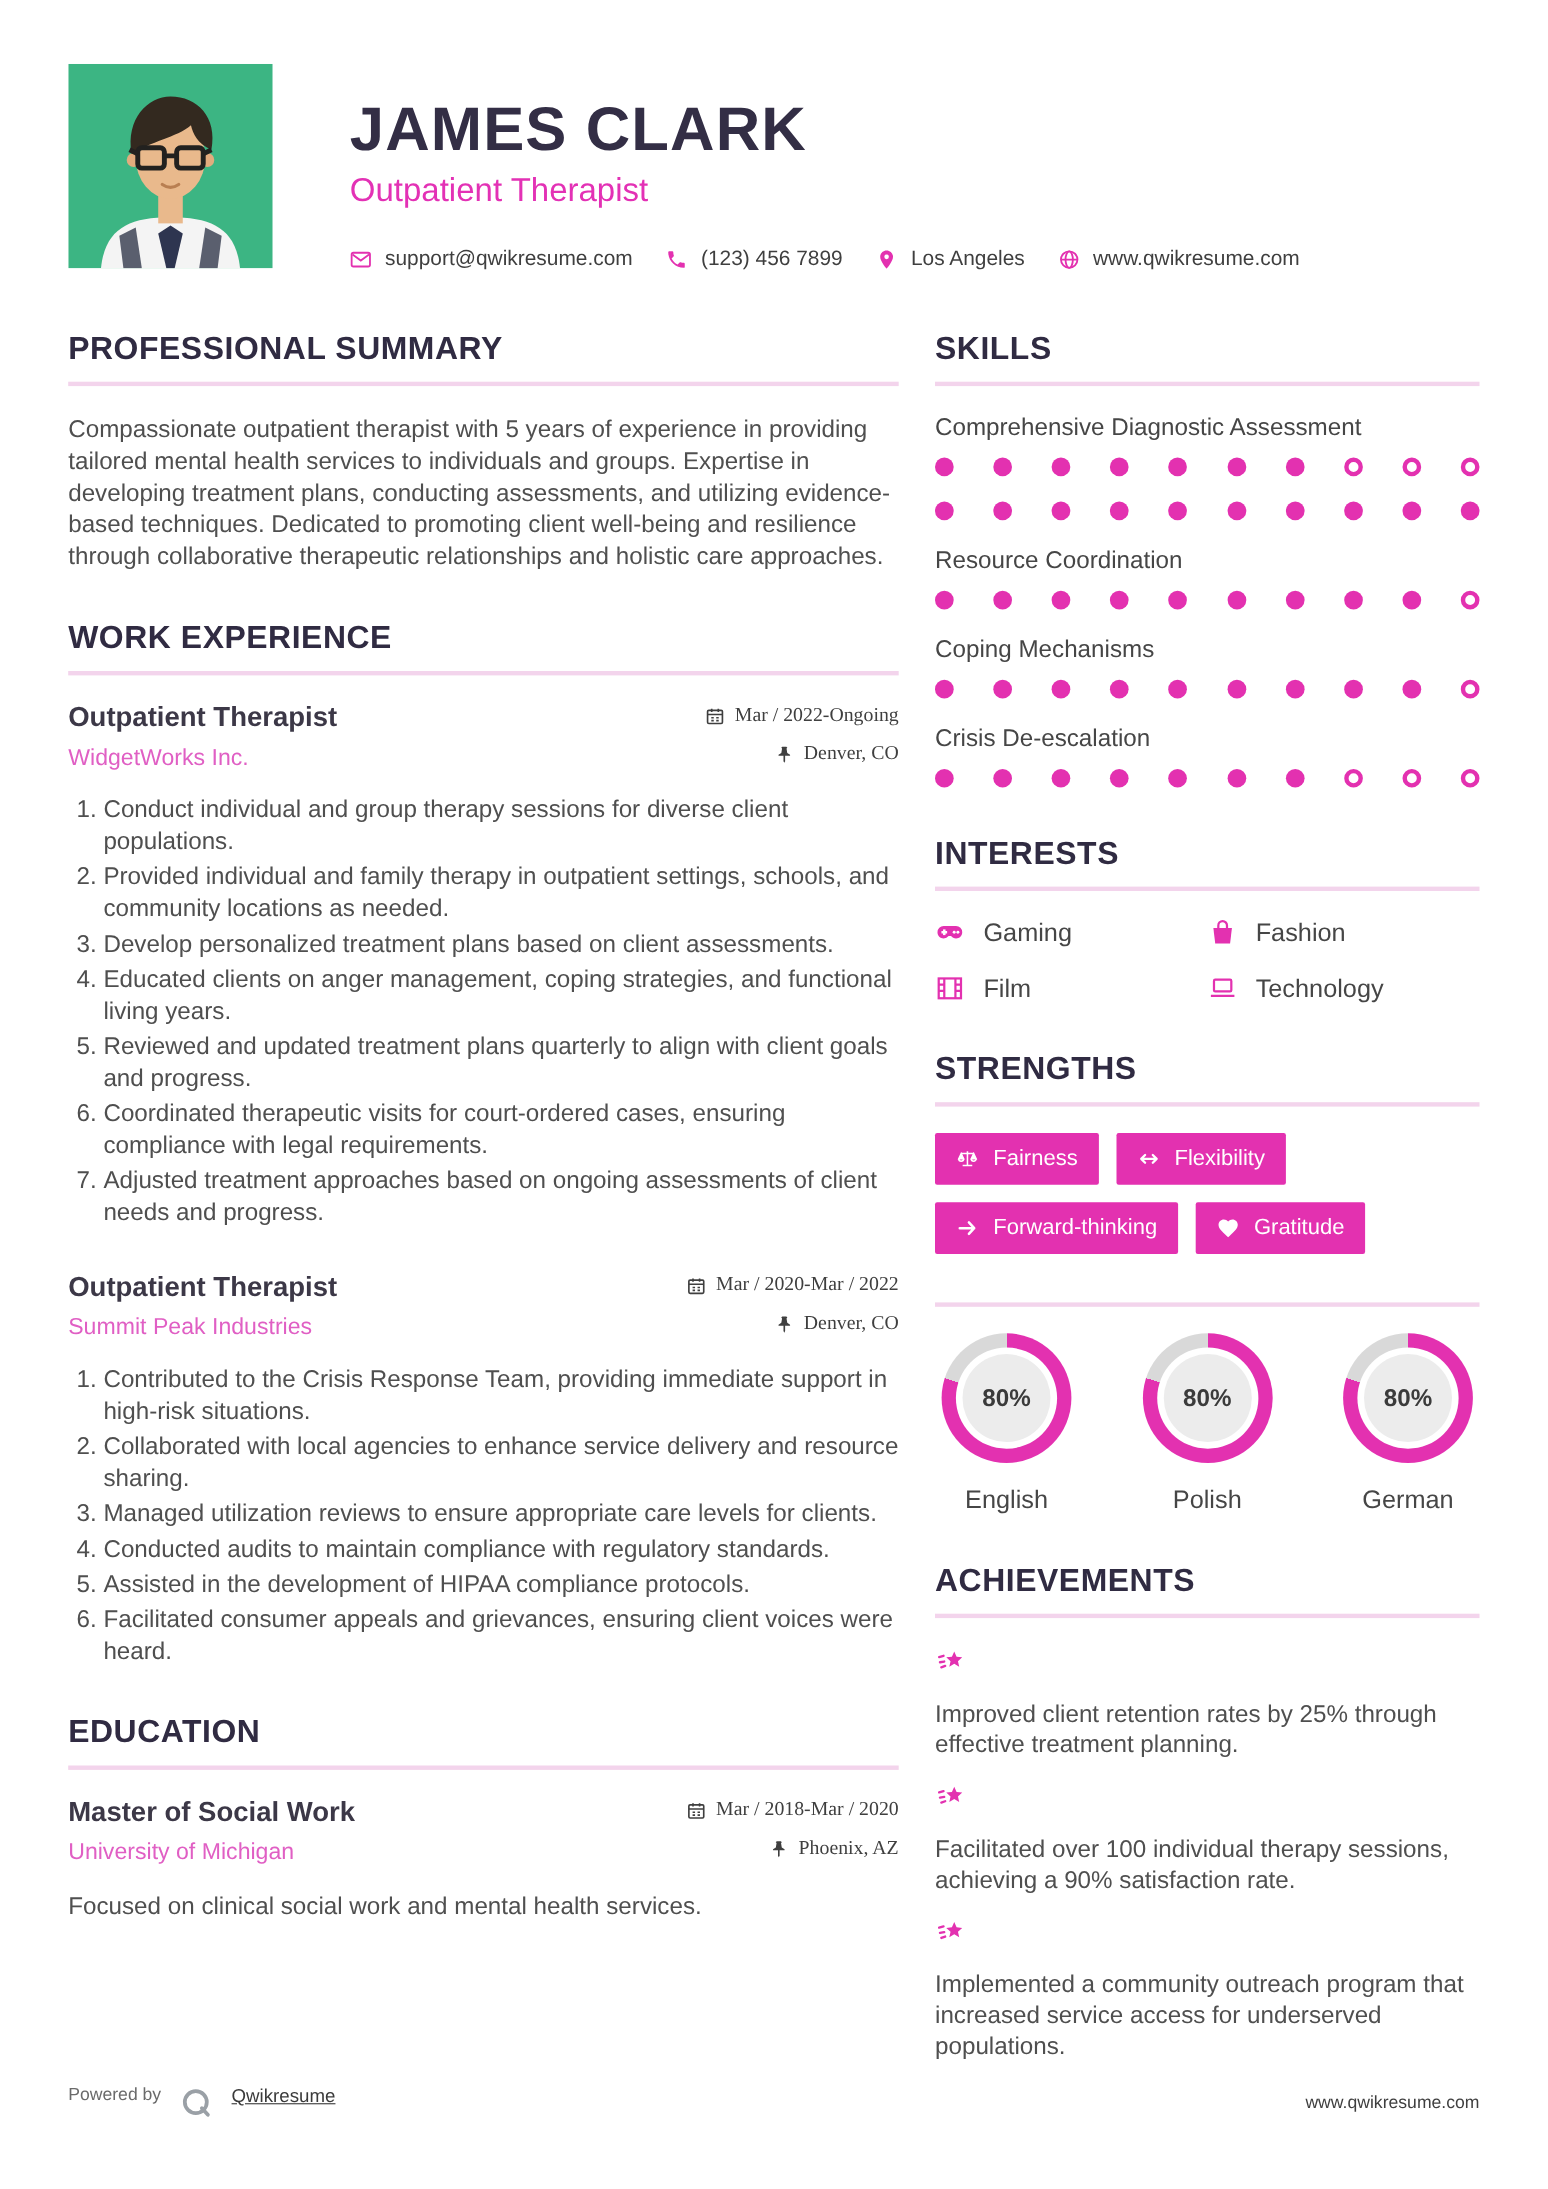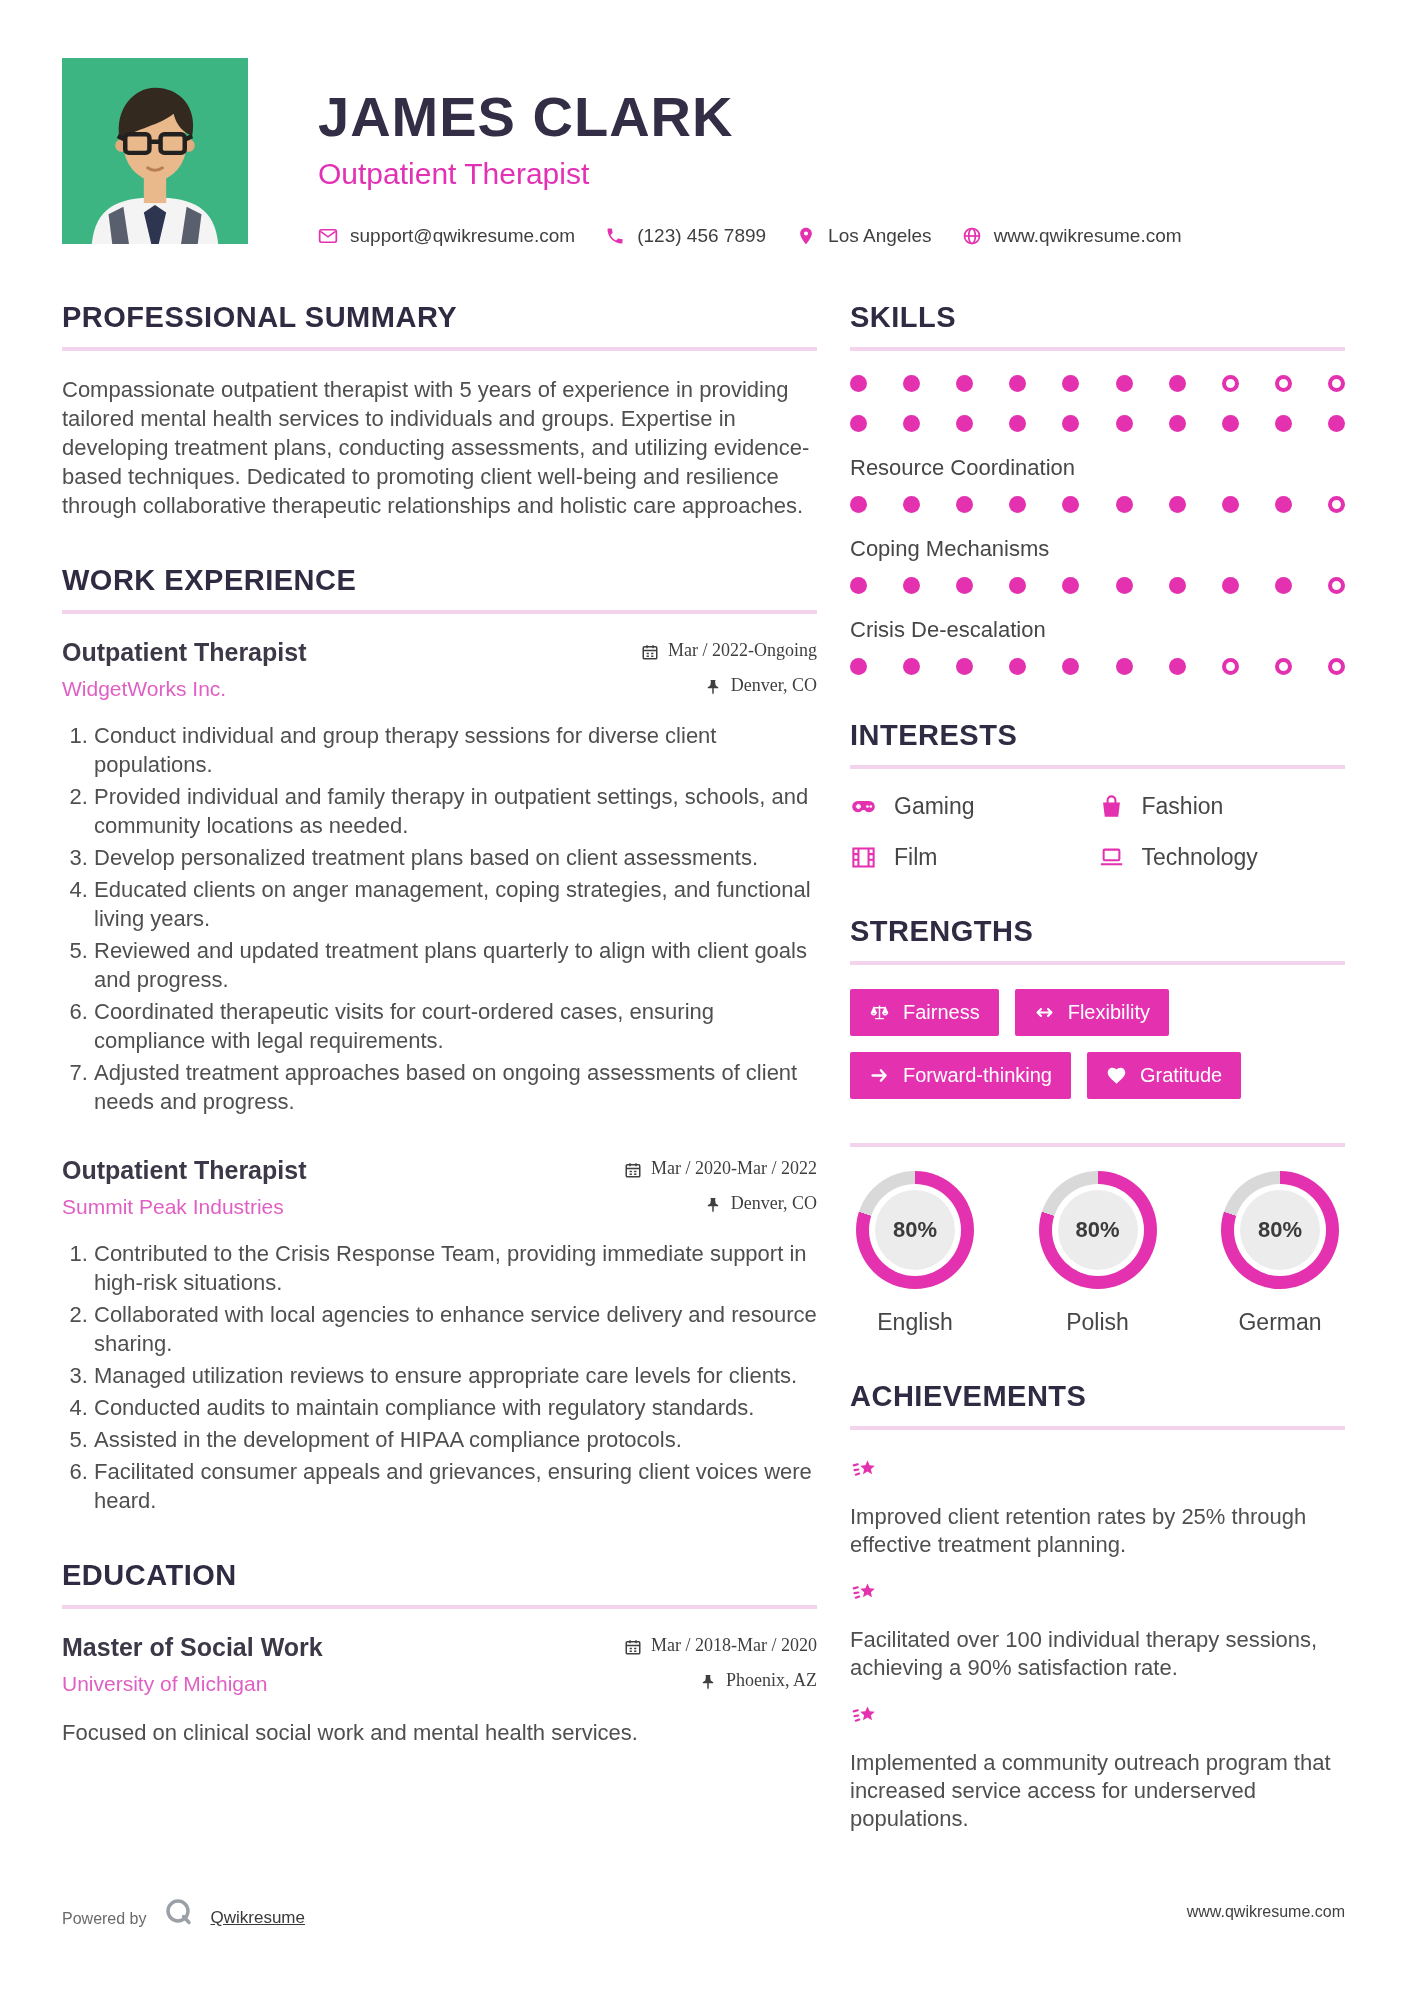--- a/index.html
+++ b/index.html
@@ -73,21 +73,21 @@
                 font-size:22px;font-weight:700;color:#3b3b3b;}
   .lang-label{margin-top:20px;font-size:23px;color:#464646;}
   
   .ach{display:flex;align-items:flex-start;gap:17px;margin-bottom:18px;flex-direction:column;}
   .ach-icon{flex:0 0 auto;color:#e331b0;display:inline-flex;margin-top:2px;}
   .ach-icon svg{width:30px;height:30px;display:block;}
   .ach p{margin:0;font-size:22px;line-height:28px;color:#4f4f4f;}
   
   .footer{position:absolute;left:62px;right:62px;bottom:62px;
           display:flex;justify-content:space-between;align-items:center;}
-  .powered{display:flex;align-items:flex-end;gap:16px;}
+  .powered{display:flex;align-items:flex-start;gap:16px;}
   .powered-text{font-size:16px;color:#6a6a6a;}
   .q-logo{display:inline-flex;}
   .q-logo svg{width:32px;height:32px;display:block;}
   .brand{font-size:17px;color:#3a3a3a;text-decoration:underline;}
   .site{font-size:16px;color:#3f3f3f;}
 </style>
 </head>
 <body>
 
 <div class="page">
@@ -270,20 +270,21 @@
         </div>
       </section>
     </div>
 
     <div class="col-right">
       <section>
         <h2 class="sec-h">SKILLS</h2>
         <div class="rule"></div>
         <div id="skills-list">
             <div class="skill">
+              <div class="skill-name">Comprehensive Diagnostic Assessment</div>
               <div class="dots">
                 <span class="dot filled"></span>
                 <span class="dot filled"></span>
                 <span class="dot filled"></span>
                 <span class="dot filled"></span>
                 <span class="dot filled"></span>
                 <span class="dot filled"></span>
                 <span class="dot filled"></span>
                 <span class="dot empty"></span>
                 <span class="dot empty"></span>

